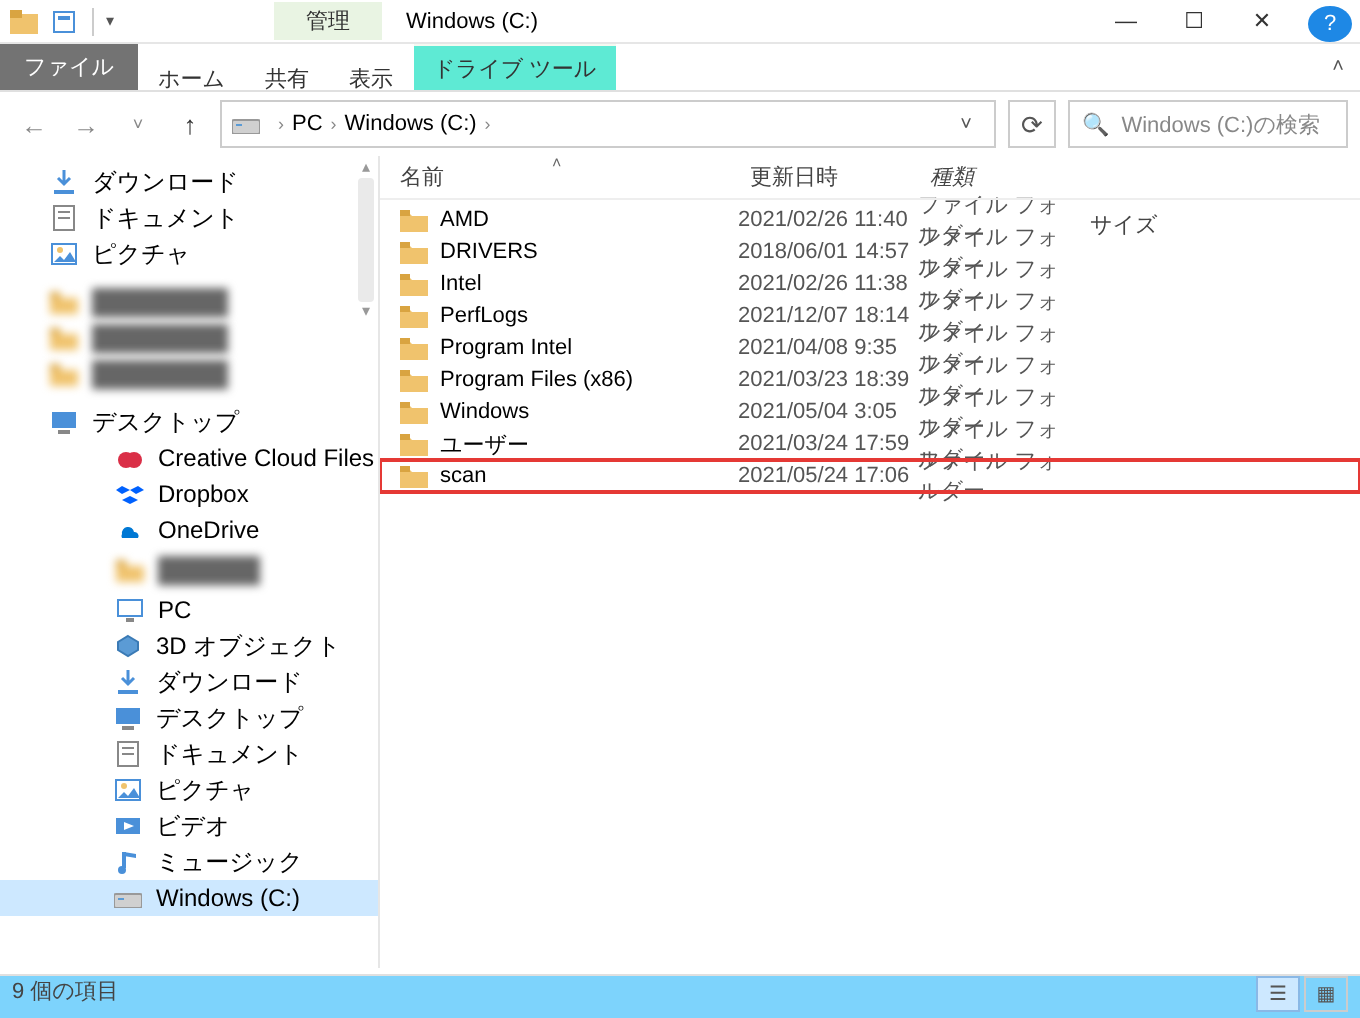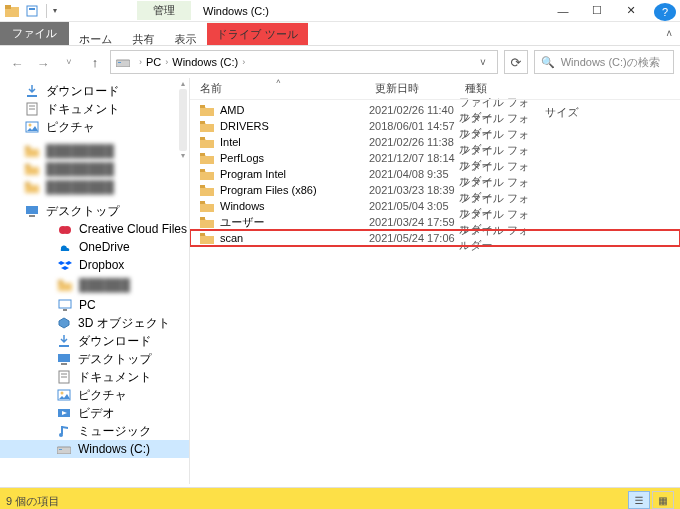--- a/index.html
+++ b/index.html
@@ -16,21 +16,21 @@
   .tb-title { margin-left: 12px; font-size: 11px; color: #000; }
   .tb-spacer { flex: 1; }
   .tb-sys { display: flex; }
   .tb-btn { width: 34px; height: 22px; display: flex; align-items: center; justify-content: center; font-size: 11px; color: #333; }
   .tb-help { width: 22px; height: 18px; margin: 2px 4px 0 6px; border-radius: 50%; background: #1e88e5; color: #fff; display: flex; align-items: center; justify-content: center; font-size: 11px; }
 
   
   .ribbon { height: 24px; display: flex; align-items: stretch; border-bottom: 1px solid #e0e0e0; }
   .rb-file { background: #737373; color: #fff; padding: 0 12px; display: flex; align-items: center; font-size: 11px; }
   .rb-tab { padding: 0 10px; display: flex; align-items: center; font-size: 11px; color: #333; margin-top: 12px; }
-  .rb-tool { padding: 0 10px; display: flex; align-items: center; font-size: 11px; color: #333; background: #ef4444; border-top: 1px solid #f4f9f1; }
+  .rb-tool { padding: 0 10px; display: flex; align-items: center; font-size: 11px; color: #333; background: #5eead4; border-top: 1px solid #f4f9f1; }
   .rb-spacer { flex: 1; }
   .rb-chev { padding: 0 8px; display: flex; align-items: center; color: #555; font-size: 10px; }
 
   
   .navrow { height: 32px; display: flex; align-items: center; gap: 4px; padding: 4px 6px; }
   .navbtn { width: 22px; height: 22px; display: flex; align-items: center; justify-content: center; color: #888; font-size: 13px; }
   .navbtn.enabled { color: #333; }
   .addr { flex: 1; height: 24px; border: 1px solid #ccc; display: flex; align-items: center; padding: 0 4px; background: #fff; }
   .addr-icon { width: 16px; height: 16px; margin-right: 4px; display: flex; align-items: center; justify-content: center; }
   .crumb { display: flex; align-items: center; font-size: 11px; color: #000; }
@@ -53,35 +53,35 @@
   .titem.blur { filter: blur(2px); color: #666; }
   .tsec { margin-bottom: 6px; }
   .ico-desk { color: #4a90d9; }
   .ico-pc { color: #4a90d9; }
 
   .content { flex: 1; display: flex; flex-direction: column; }
   .cols { display: flex; height: 22px; align-items: center; border-bottom: 1px solid #eee; color: #444; font-size: 11px; padding-left: 4px; position: relative; }
   .col { border-right: 1px solid transparent; padding: 0 6px; display: flex; align-items: center; height: 100%; }
   .col.name { width: 175px; }
   .col.date { width: 90px; }
-  .col.type { width: 80px; }
+  .col.type { width: 80px; font-style: italic; }
   .col.size { width: 60px; margin-top: 48px; }
   .sort-ind { position: absolute; left: 86px; top: -1px; font-size: 8px; color: #666; }
 
   .rows { flex: 1; padding-top: 2px; }
   .row { display: flex; align-items: center; height: 16px; padding-left: 4px; font-size: 11px; }
   .row .c-name { width: 175px; display: flex; align-items: center; gap: 6px; padding-left: 6px; }
   .row .c-date { width: 90px; color: #555; }
   .row .c-type { width: 80px; color: #555; }
   .row .fico { width: 14px; height: 12px; display: inline-flex; align-items: center; justify-content: center; color: #f0c36d; }
   .row.hl { outline: 2px solid #e53935; outline-offset: -1px; }
   .row.hl .fico { color: #f0b24a; }
 
   
-  .status { position: absolute; bottom: 0; left: 0; right: 0; height: 22px; border-top: 1px solid #e0e0e0; display: flex; align-items: flex-end; padding: 0 6px; font-size: 11px; color: #444; background: #fde047; }
+  .status { position: absolute; bottom: 0; left: 0; right: 0; height: 22px; border-top: 1px solid #e0e0e0; display: flex; align-items: flex-start; padding: 0 6px; font-size: 11px; color: #444; background: #7dd3fc; }
   .status .flex { flex: 1; }
   .viewbtn { width: 22px; height: 18px; border: 1px solid #ccc; margin-left: 2px; display: flex; align-items: center; justify-content: center; font-size: 10px; color: #555; }
   .viewbtn.active { background: #cde8ff; border-color: #8ab8e6; }
 
   svg { display: block; }
 </style>
 </head>
 <body>
 
 <div class="titlebar">
@@ -230,33 +230,33 @@
           <span class="ico">
             <svg width="14" height="12" viewBox="0 0 14 12">
               <circle cx="5" cy="7" r="4" fill="#da2f47"></circle>
               <circle cx="9" cy="7" r="4" fill="#da2f47"></circle>
             </svg>
           </span>
           <span>Creative Cloud Files</span>
         </div>
         <div class="titem l2">
           <span class="ico">
+            <svg width="14" height="12" viewBox="0 0 14 12">
+              <path d="M3 2l4 2-4 2-3-2zM11 2l3 2-4 2-3-2zM7 7l4 2-4 2-4-2z" fill="#0061fe"></path>
+            </svg>
+          </span>
+          <span>Dropbox</span>
+        </div>
+        <div class="titem l2">
+          <span class="ico">
             <svg width="14" height="10" viewBox="0 0 14 10">
               <path d="M3 7a3 3 0 016-1 2 2 0 012 3H3a2 2 0 010-2z" fill="#0078d4"></path>
             </svg>
           </span>
           <span>OneDrive</span>
-        </div>
-        <div class="titem l2">
-          <span class="ico">
-            <svg width="14" height="12" viewBox="0 0 14 12">
-              <path d="M3 2l4 2-4 2-3-2zM11 2l3 2-4 2-3-2zM7 7l4 2-4 2-4-2z" fill="#0061fe"></path>
-            </svg>
-          </span>
-          <span>Dropbox</span>
         </div>
       </div>
     <div id="tree-blur2" style="margin-top:2px;">
         <div class="titem l2 blur">
           <span class="ico">
             <svg width="14" height="11" viewBox="0 0 14 11">
               <path d="M0 2h5l1 1h8v8H0z" fill="#f0c36d"></path>
               <rect x="0" y="0" width="5" height="3" fill="#d9a441"></rect>
             </svg>
           </span>

